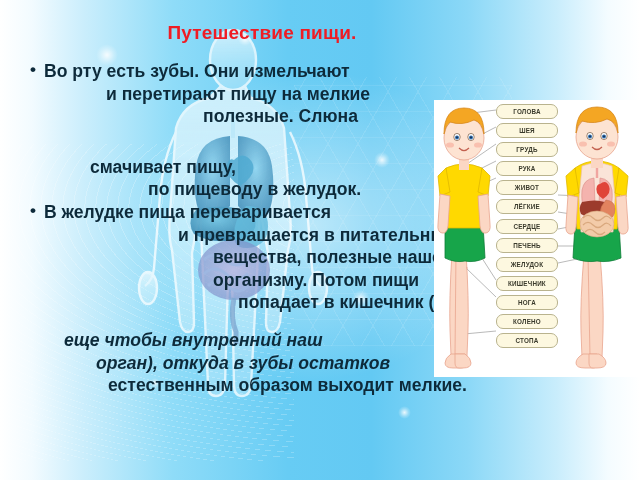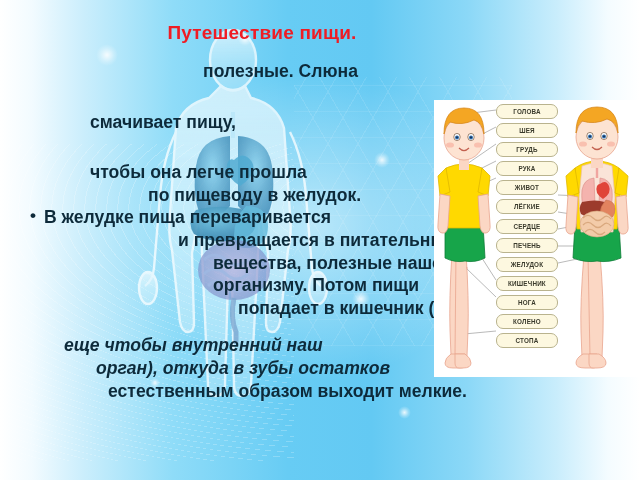--- a/index.html
+++ b/index.html
@@ -148,23 +148,24 @@
       <path d="M86 240 q10 -10 22 0 q10 10 22 0"></path>
       <path d="M86 254 q10 -10 22 0 q10 10 22 0"></path>
       <path d="M90 266 q10 -10 20 0 q10 10 20 0"></path>
     </g>
     <path d="M116 278 q-4 20 2 34 l0 12" stroke="#7aa2cd" stroke-width="5" fill="none" opacity=".8"></path>
   </svg>
 
   <div id="title" style="color:#ef1c24;">Путешествие пищи.</div>
 
   <div id="content">
+    <div class="ln bullet">Во рту есть зубы. Они измельчают</div>
+    <div class="ln ind1">и перетирают пищу на мелкие</div>
     <div class="ln ind2">полезные. Слюна</div>
     <div class="ln ind3">смачивает пищу,</div>
-    <div class="ln ind3">чтобы она легче прошла</div>
     <div class="ln ind4">по пищеводу в желудок.</div>
     <div class="ln bullet">В желудке пища переваривается</div>
     <div class="ln ind5">и превращается в питательные</div>
     <div class="ln ind6">вещества, полезные нашему</div>
     <div class="ln ind6">организму. Потом пищи</div>
     <div class="ln ind7">попадает в кишечник (это</div>
     <div class="gap"></div>
     <div class="ln ind8 ital">еще чтобы внутренний наш</div>
     <div class="ln ind9"><span class="ital">орган), откуда в зубы остатков</span></div>
     <div class="ln ind10">естественным образом выходит мелкие.</div>

